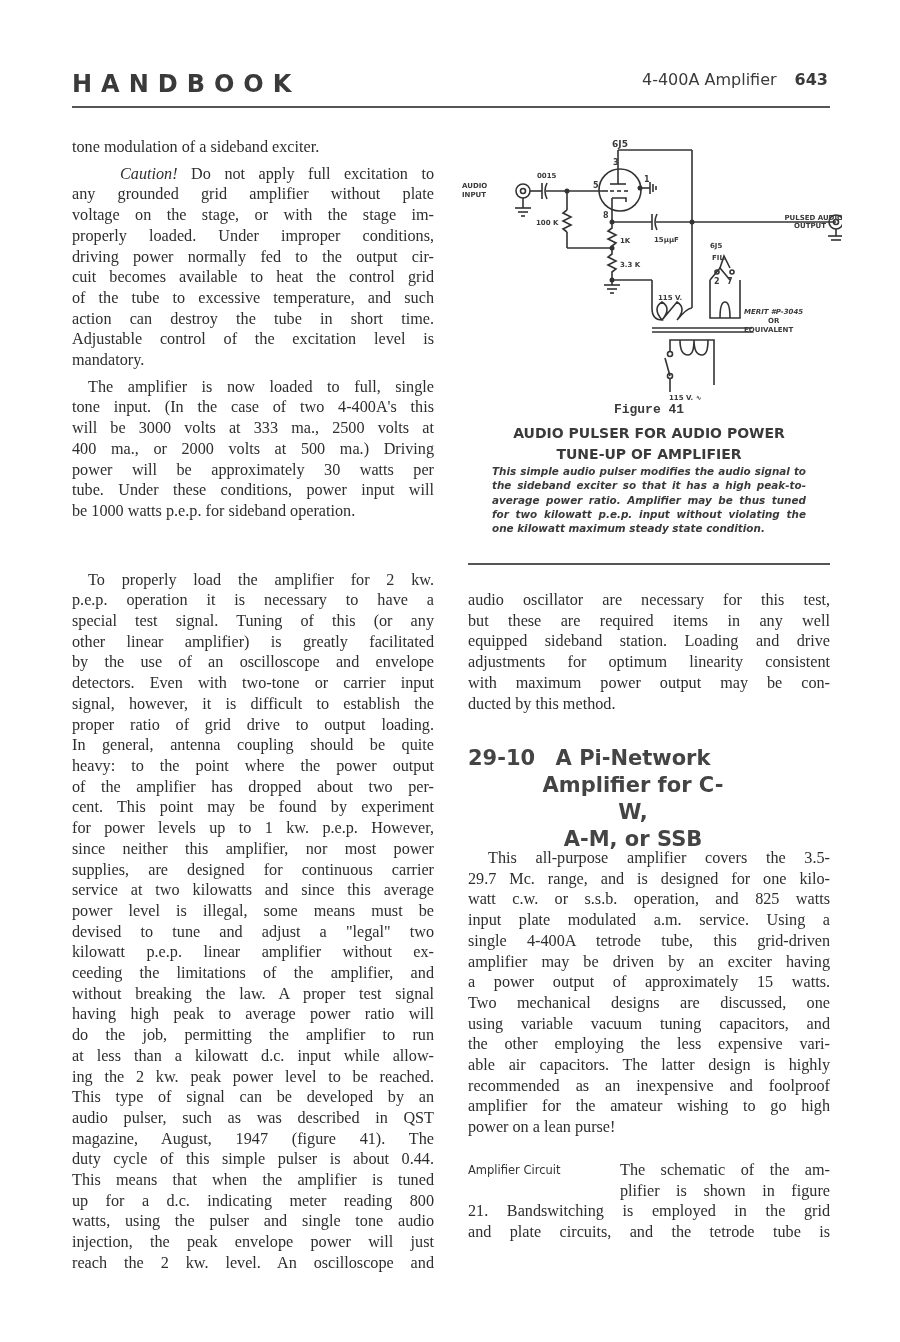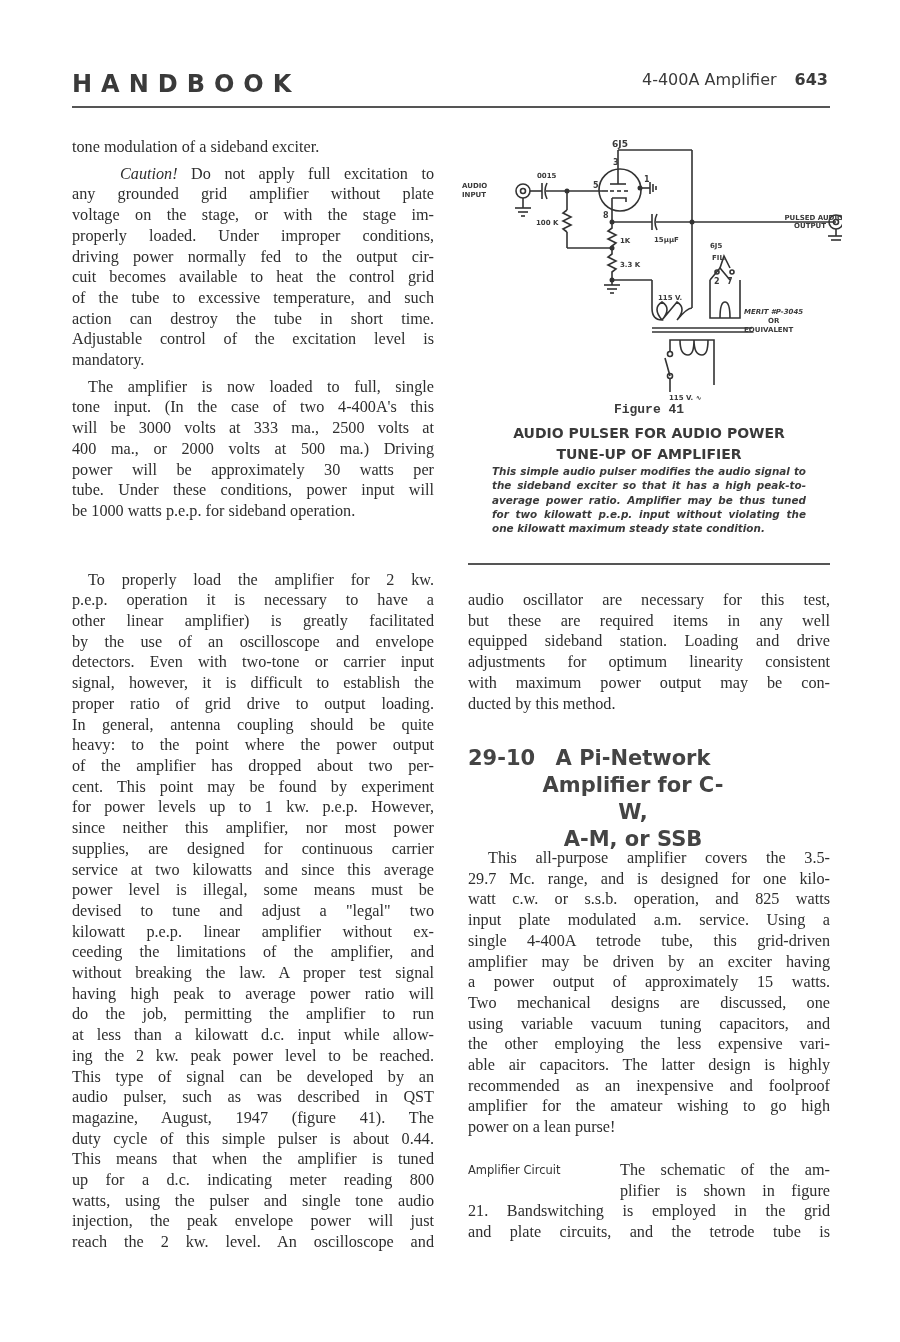--- a/index.html
+++ b/index.html
@@ -93,20 +93,21 @@
     <span class="line">tone input. (In the case of two 4-400A's this</span>
     <span class="line">will be 3000 volts at 333 ma., 2500 volts at</span>
     <span class="line">400 ma., or 2000 volts at 500 ma.) Driving</span>
     <span class="line">power will be approximately 30 watts per</span>
     <span class="line">tube. Under these conditions, power input will</span>
     <span class="line last">be 1000 watts p.e.p. for sideband operation.</span>
   </p>
   <p class="gap">
     <span class="line" style="padding-left:16px;margin-top:48px;">To properly load the amplifier for 2 kw.</span>
     <span class="line">p.e.p. operation it is necessary to have a</span>
+    <span class="line">special test signal. Tuning of this (or any</span>
     <span class="line">other linear amplifier) is greatly facilitated</span>
     <span class="line">by the use of an oscilloscope and envelope</span>
     <span class="line">detectors. Even with two-tone or carrier input</span>
     <span class="line">signal, however, it is difficult to establish the</span>
     <span class="line">proper ratio of grid drive to output loading.</span>
     <span class="line">In general, antenna coupling should be quite</span>
     <span class="line">heavy: to the point where the power output</span>
     <span class="line">of the amplifier has dropped about two per-</span>
     <span class="line">cent. This point may be found by experiment</span>
     <span class="line">for power levels up to 1 kw. p.e.p. However,</span>

